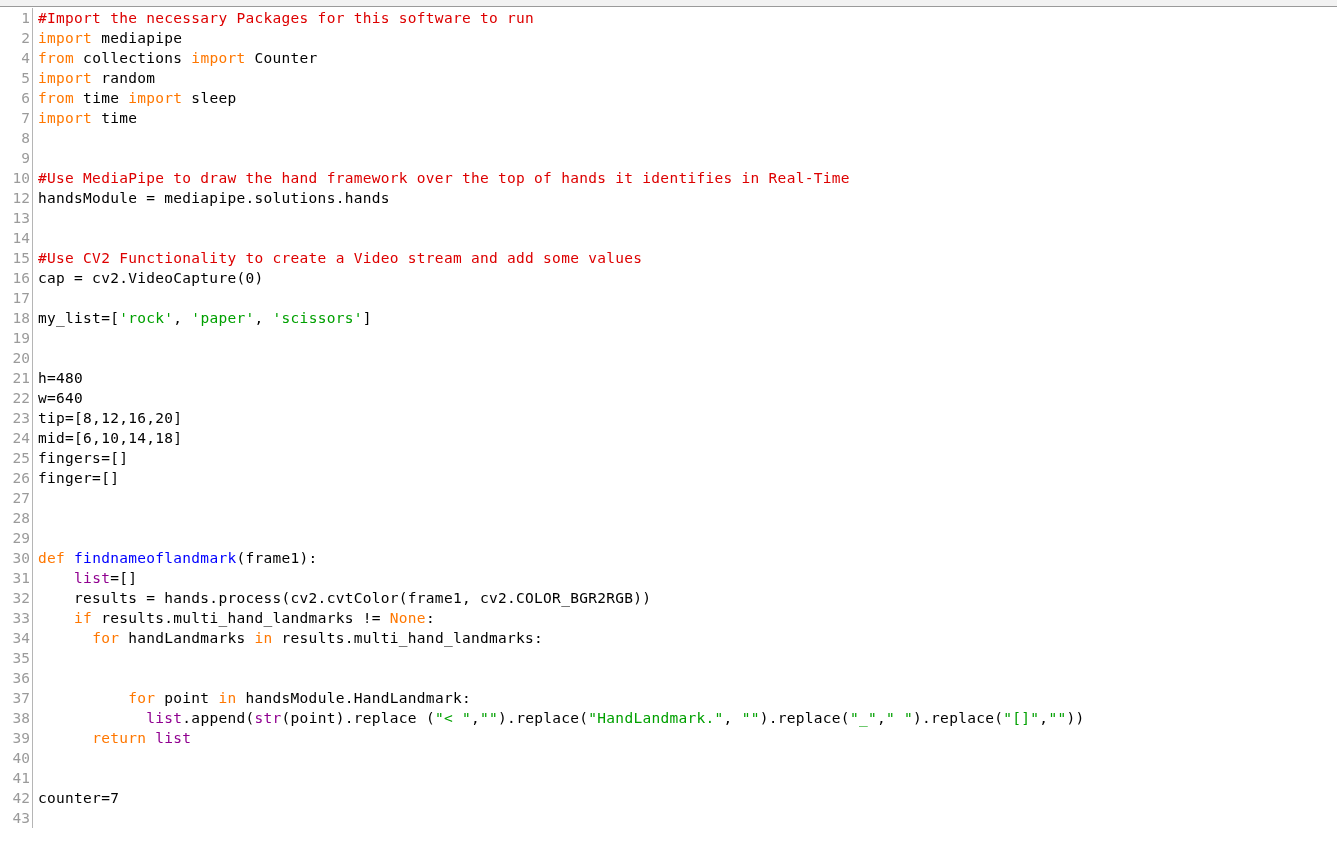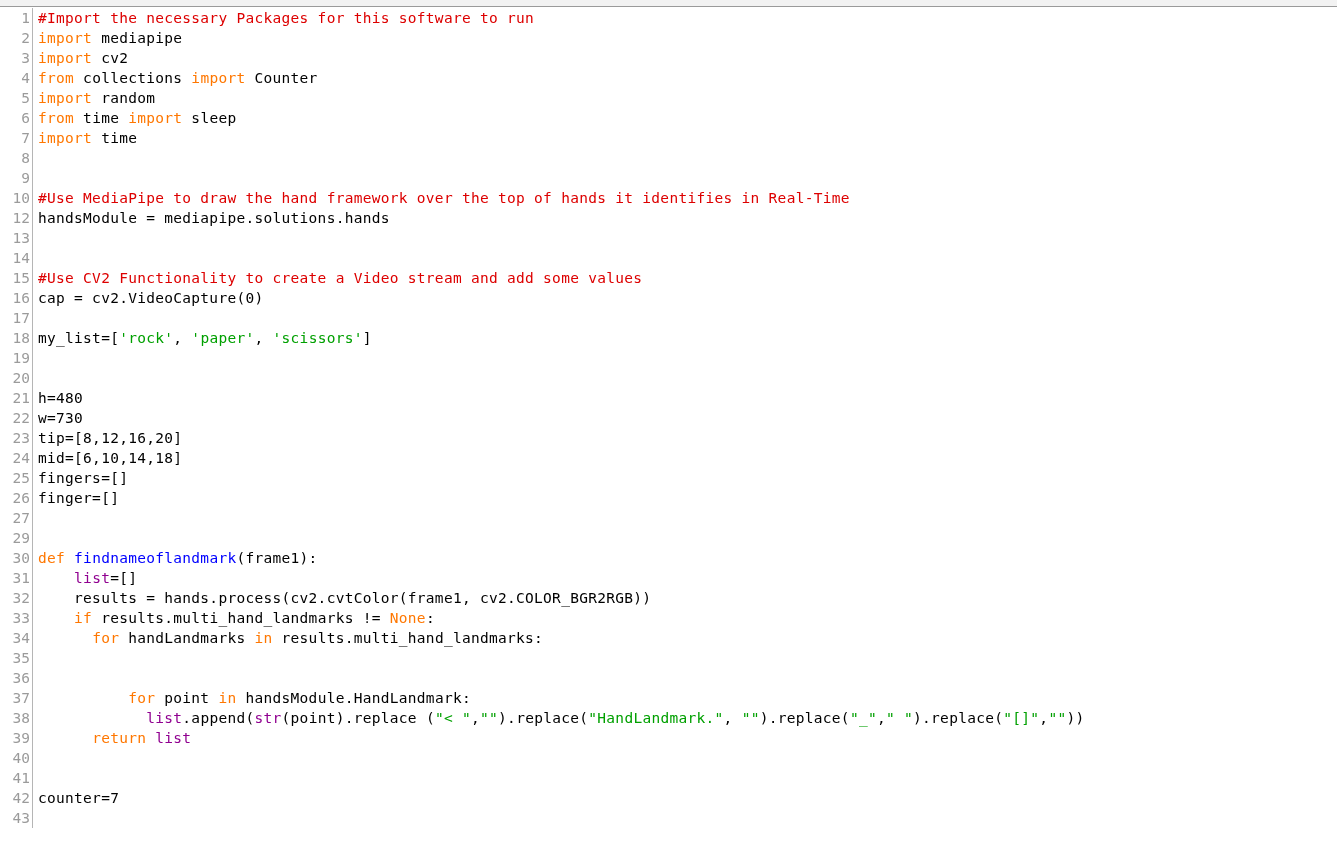--- a/index.html
+++ b/index.html
@@ -96,44 +96,44 @@
 </head>
 <body>
 
 <div id="editor-window">
 
   <div id="top-strip"></div>
 
   <div id="code-area">
       <div class="code-line"><span class="gutter">1</span><span class="sep"></span><span class="code-text"><span class="t-cm">#Import the necessary Packages for this software to run</span></span></div>
       <div class="code-line"><span class="gutter">2</span><span class="sep"></span><span class="code-text"><span class="t-kw">import</span><span class="t-pl"> mediapipe</span></span></div>
-      <div class="code-line"><span class="gutter">3</span><span class="sep"></span><span class="code-text"><span class="t-kw">import</span><span class="t-pl"> cv2</span></span></div>
       <div class="code-line"><span class="gutter">4</span><span class="sep"></span><span class="code-text"><span class="t-kw">from</span><span class="t-pl"> collections </span><span class="t-kw">import</span><span class="t-pl"> Counter</span></span></div>
       <div class="code-line"><span class="gutter">5</span><span class="sep"></span><span class="code-text"><span class="t-kw">import</span><span class="t-pl"> random</span></span></div>
       <div class="code-line"><span class="gutter">6</span><span class="sep"></span><span class="code-text"><span class="t-kw">from</span><span class="t-pl"> time </span><span class="t-kw">import</span><span class="t-pl"> sleep</span></span></div>
       <div class="code-line"><span class="gutter">7</span><span class="sep"></span><span class="code-text"><span class="t-kw">import</span><span class="t-pl"> time</span></span></div>
       <div class="code-line"><span class="gutter">8</span><span class="sep"></span><span class="code-text"></span></div>
       <div class="code-line"><span class="gutter">9</span><span class="sep"></span><span class="code-text"></span></div>
       <div class="code-line"><span class="gutter">10</span><span class="sep"></span><span class="code-text"><span class="t-cm">#Use MediaPipe to draw the hand framework over the top of hands it identifies in Real-Time</span></span></div>
       <div class="code-line"><span class="gutter">12</span><span class="sep"></span><span class="code-text"><span class="t-pl">handsModule = mediapipe.solutions.hands</span></span></div>
       <div class="code-line"><span class="gutter">13</span><span class="sep"></span><span class="code-text"></span></div>
       <div class="code-line"><span class="gutter">14</span><span class="sep"></span><span class="code-text"></span></div>
       <div class="code-line"><span class="gutter">15</span><span class="sep"></span><span class="code-text"><span class="t-cm">#Use CV2 Functionality to create a Video stream and add some values</span></span></div>
       <div class="code-line"><span class="gutter">16</span><span class="sep"></span><span class="code-text"><span class="t-pl">cap = cv2.VideoCapture(0)</span></span></div>
       <div class="code-line"><span class="gutter">17</span><span class="sep"></span><span class="code-text"></span></div>
       <div class="code-line"><span class="gutter">18</span><span class="sep"></span><span class="code-text"><span class="t-pl">my_list=[</span><span class="t-str">'rock'</span><span class="t-pl">, </span><span class="t-str">'paper'</span><span class="t-pl">, </span><span class="t-str">'scissors'</span><span class="t-pl">]</span></span></div>
       <div class="code-line"><span class="gutter">19</span><span class="sep"></span><span class="code-text"></span></div>
       <div class="code-line"><span class="gutter">20</span><span class="sep"></span><span class="code-text"></span></div>
       <div class="code-line"><span class="gutter">21</span><span class="sep"></span><span class="code-text"><span class="t-pl">h=480</span></span></div>
-      <div class="code-line"><span class="gutter">22</span><span class="sep"></span><span class="code-text"><span class="t-pl">w=730</span></span></div>
+      <div class="code-line"><span class="gutter">22</span><span class="sep"></span><span class="code-text"><span class="t-pl">w=640</span></span></div>
       <div class="code-line"><span class="gutter">23</span><span class="sep"></span><span class="code-text"><span class="t-pl">tip=[8,12,16,20]</span></span></div>
       <div class="code-line"><span class="gutter">24</span><span class="sep"></span><span class="code-text"><span class="t-pl">mid=[6,10,14,18]</span></span></div>
       <div class="code-line"><span class="gutter">25</span><span class="sep"></span><span class="code-text"><span class="t-pl">fingers=[]</span></span></div>
       <div class="code-line"><span class="gutter">26</span><span class="sep"></span><span class="code-text"><span class="t-pl">finger=[]</span></span></div>
       <div class="code-line"><span class="gutter">27</span><span class="sep"></span><span class="code-text"></span></div>
+      <div class="code-line"><span class="gutter">28</span><span class="sep"></span><span class="code-text"></span></div>
       <div class="code-line"><span class="gutter">29</span><span class="sep"></span><span class="code-text"></span></div>
       <div class="code-line"><span class="gutter">30</span><span class="sep"></span><span class="code-text"><span class="t-kw">def</span><span class="t-pl"> </span><span class="t-fn">findnameoflandmark</span><span class="t-pl">(frame1):</span></span></div>
       <div class="code-line"><span class="gutter">31</span><span class="sep"></span><span class="code-text"><span class="t-pl">    </span><span class="t-bi">list</span><span class="t-pl">=[]</span></span></div>
       <div class="code-line"><span class="gutter">32</span><span class="sep"></span><span class="code-text"><span class="t-pl">    results = hands.process(cv2.cvtColor(frame1, cv2.COLOR_BGR2RGB))</span></span></div>
       <div class="code-line"><span class="gutter">33</span><span class="sep"></span><span class="code-text"><span class="t-pl">    </span><span class="t-kw">if</span><span class="t-pl"> results.multi_hand_landmarks != </span><span class="t-kw">None</span><span class="t-pl">:</span></span></div>
       <div class="code-line"><span class="gutter">34</span><span class="sep"></span><span class="code-text"><span class="t-pl">      </span><span class="t-kw">for</span><span class="t-pl"> handLandmarks </span><span class="t-kw">in</span><span class="t-pl"> results.multi_hand_landmarks:</span></span></div>
       <div class="code-line"><span class="gutter">35</span><span class="sep"></span><span class="code-text"></span></div>
       <div class="code-line"><span class="gutter">36</span><span class="sep"></span><span class="code-text"></span></div>
       <div class="code-line"><span class="gutter">37</span><span class="sep"></span><span class="code-text"><span class="t-pl">          </span><span class="t-kw">for</span><span class="t-pl"> point </span><span class="t-kw">in</span><span class="t-pl"> handsModule.HandLandmark:</span></span></div>
       <div class="code-line"><span class="gutter">38</span><span class="sep"></span><span class="code-text"><span class="t-pl">            </span><span class="t-bi">list</span><span class="t-pl">.append(</span><span class="t-bi">str</span><span class="t-pl">(point).replace (</span><span class="t-str">"&lt; "</span><span class="t-pl">,</span><span class="t-str">""</span><span class="t-pl">).replace(</span><span class="t-str">"HandLandmark."</span><span class="t-pl">, </span><span class="t-str">""</span><span class="t-pl">).replace(</span><span class="t-str">"_"</span><span class="t-pl">,</span><span class="t-str">" "</span><span class="t-pl">).replace(</span><span class="t-str">"[]"</span><span class="t-pl">,</span><span class="t-str">""</span><span class="t-pl">))</span></span></div>

